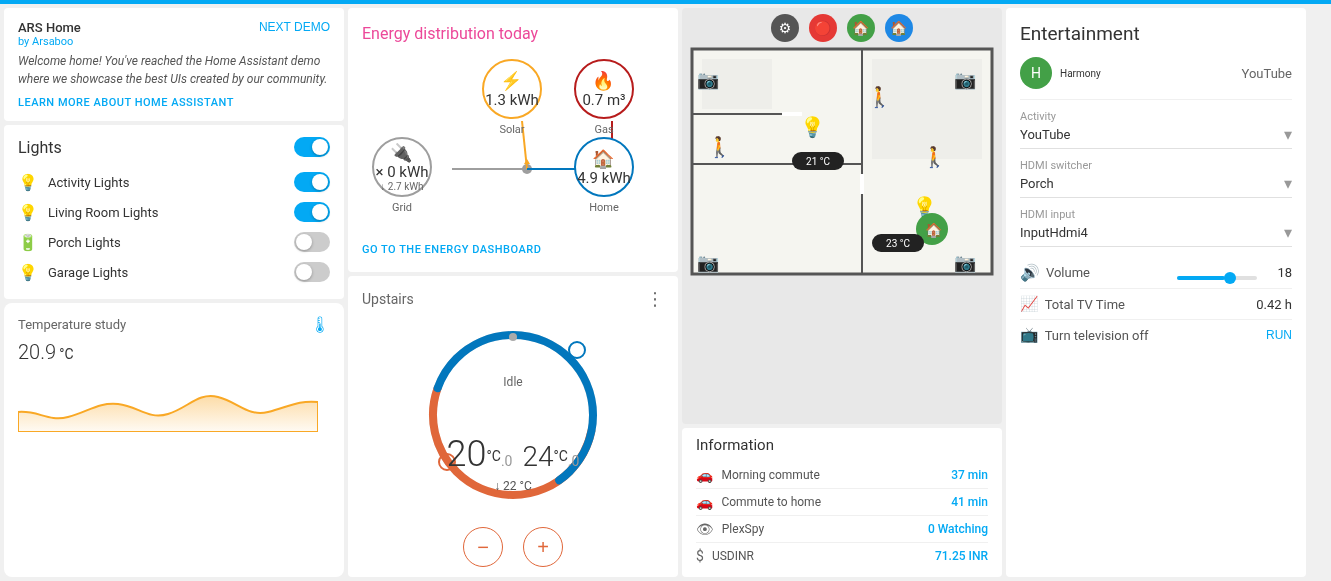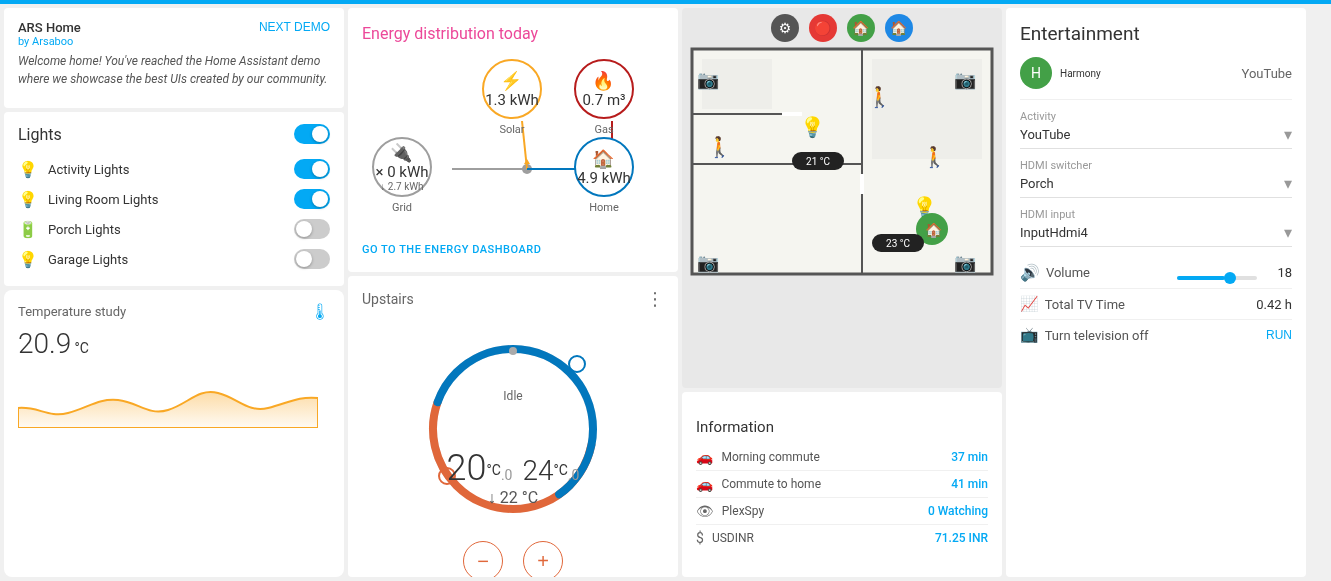--- a/index.html
+++ b/index.html
@@ -187,21 +187,21 @@
       font-size: 13px;
       color: #666;
     }
 
     .temp-icon {
       color: #03a9f4;
       font-size: 16px;
     }
 
     .temp-value {
-      font-size: 28px;
+      font-size: 20px;
       font-weight: 300;
       color: #333;
     }
 
     .temp-unit {
       font-size: 14px;
     }
 
     .temp-chart {
       margin-top: 8px;
@@ -299,21 +299,21 @@
       background: #fff;
       border-radius: 4px;
       padding: 12px 14px;
       flex: 1;
     }
 
     .thermostat-header {
       display: flex;
       justify-content: space-between;
       align-items: center;
-      margin-bottom: 20px;
+      margin-bottom: 6px;
     }
 
     .thermostat-title {
       font-size: 14px;
       color: #666;
     }
 
     .thermostat-menu {
       color: #666;
       cursor: pointer;
@@ -367,21 +367,21 @@
     .dial-temp-unit {
       font-size: 14px;
       vertical-align: super;
     }
 
     .dial-setpoint {
       position: absolute;
       bottom: 22px;
       width: 100%;
       text-align: center;
-      font-size: 16px;
+      font-size: 12px;
       color: #555;
     }
 
     .thermostat-controls {
       display: flex;
       gap: 20px;
       margin-top: 12px;
     }
 
     .thermo-btn {
@@ -436,21 +436,21 @@
     }
 
     .fp-icon-dark { background: #555; color: #fff; }
     .fp-icon-red { background: #e53935; color: #fff; }
     .fp-icon-green { background: #43a047; color: #fff; }
     .fp-icon-blue { background: #1e88e5; color: #fff; }
 
     .info-card {
       background: #fff;
       border-radius: 4px;
-      padding: 26px 14px;
+      padding: 8px 14px;
     }
 
     .info-title {
       font-size: 15px;
       font-weight: 400;
       color: #333;
       margin-bottom: 8px;
     }
 
     .info-row {
@@ -665,20 +665,21 @@
 
     <div class="welcome-card panel">
       <div class="welcome-header">
         <div>
           <div class="ars-home-title">ARS Home</div>
           <a class="by-arsaboo">by Arsaboo</a>
         </div>
         <button class="next-demo-btn">NEXT DEMO</button>
       </div>
       <p class="welcome-text">Welcome home! You've reached the Home Assistant demo where we showcase the best UIs created by our community.</p>
+      <div class="learn-more-link">LEARN MORE ABOUT HOME ASSISTANT</div>
     </div>
 
     <div class="lights-card panel">
       <div class="section-header">
         <div class="section-title">Lights</div>
         <div class="toggle on"></div>
       </div>
       <div>
 
         <div class="light-item">

